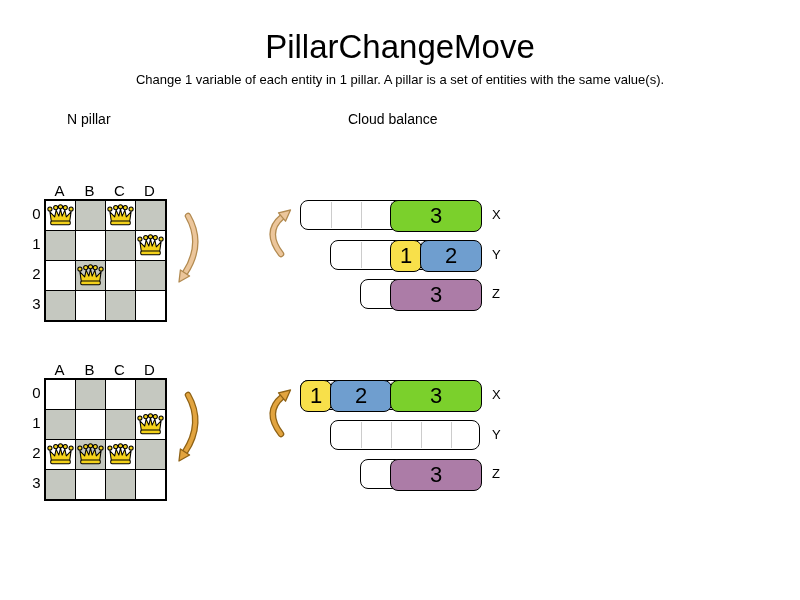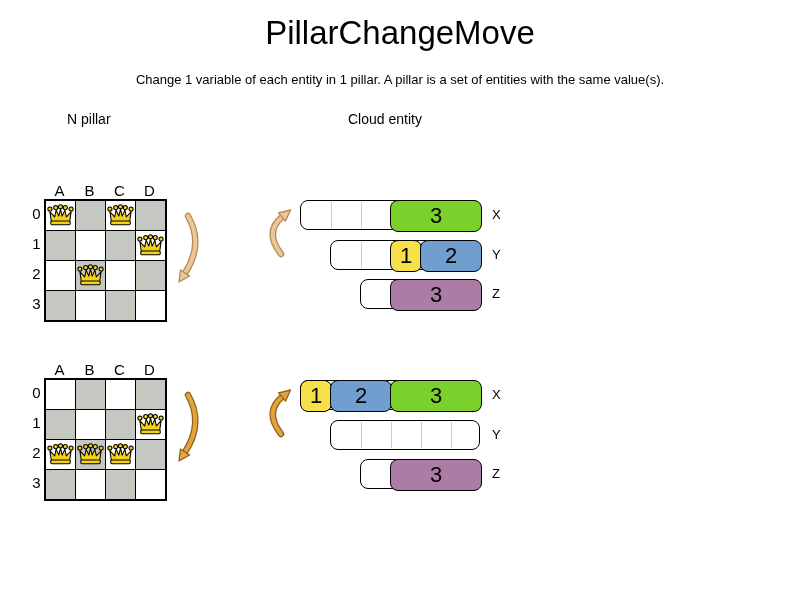--- a/index.html
+++ b/index.html
@@ -1,19 +1,19 @@
 <!DOCTYPE html>
 <html><head>
 <meta charset="utf-8">
 <style>
   html,body{margin:0;padding:0;background:#fff;}
   .stage{position:relative;width:800px;height:600px;background:#fff;overflow:hidden;
          font-family:"Liberation Sans",sans-serif;color:#000;--gray:#c5c8c0;}
 
-  .title{position:absolute;left:0;right:0;top:16px;text-align:center;font-size:33px;line-height:1.05;}
+  .title{position:absolute;left:0;right:0;top:30px;text-align:center;font-size:33px;line-height:1.05;}
   .subtitle{position:absolute;left:0;right:0;top:72px;text-align:center;font-size:13px;}
   .section-label{position:absolute;font-size:14px;}
 
   
   .board{position:absolute;width:150px;height:145px;}
   .col-label{position:absolute;top:0;width:30px;text-align:center;font-size:15px;letter-spacing:1px;}
   .row-label{position:absolute;left:0;width:13px;height:30px;line-height:30px;text-align:center;font-size:15px;}
   .cells{position:absolute;left:14px;top:17px;display:grid;grid-template-columns:repeat(4,29px);
          grid-auto-rows:29px;gap:1px;background:#000;border:2px solid #000;}
   .cell{display:flex;align-items:center;justify-content:center;}
@@ -33,21 +33,21 @@
 </style>
 </head>
 <body>
 
 <div class="stage" style="--gray: #c5c8c0;">
 
   <div class="title">PillarChangeMove</div>
   <div class="subtitle">Change 1 variable of each entity in 1 pillar. A pillar is a set of entities with the same value(s).</div>
 
   <div class="section-label" style="left:67px;top:111px">N pillar</div>
-  <div class="section-label" style="left:348px;top:111px">Cloud entity</div>
+  <div class="section-label" style="left:348px;top:111px">Cloud balance</div>
 
   <div class="board" style="left:30px;top:182px">
       <span class="col-label" style="left: 15px;">A</span>
       <span class="col-label" style="left: 45px;">B</span>
       <span class="col-label" style="left: 75px;">C</span>
       <span class="col-label" style="left: 105px;">D</span>
       <span class="row-label" style="top: 17px;">0</span>
       <span class="row-label" style="top: 47px;">1</span>
       <span class="row-label" style="top: 77px;">2</span>
       <span class="row-label" style="top: 107px;">3</span>

